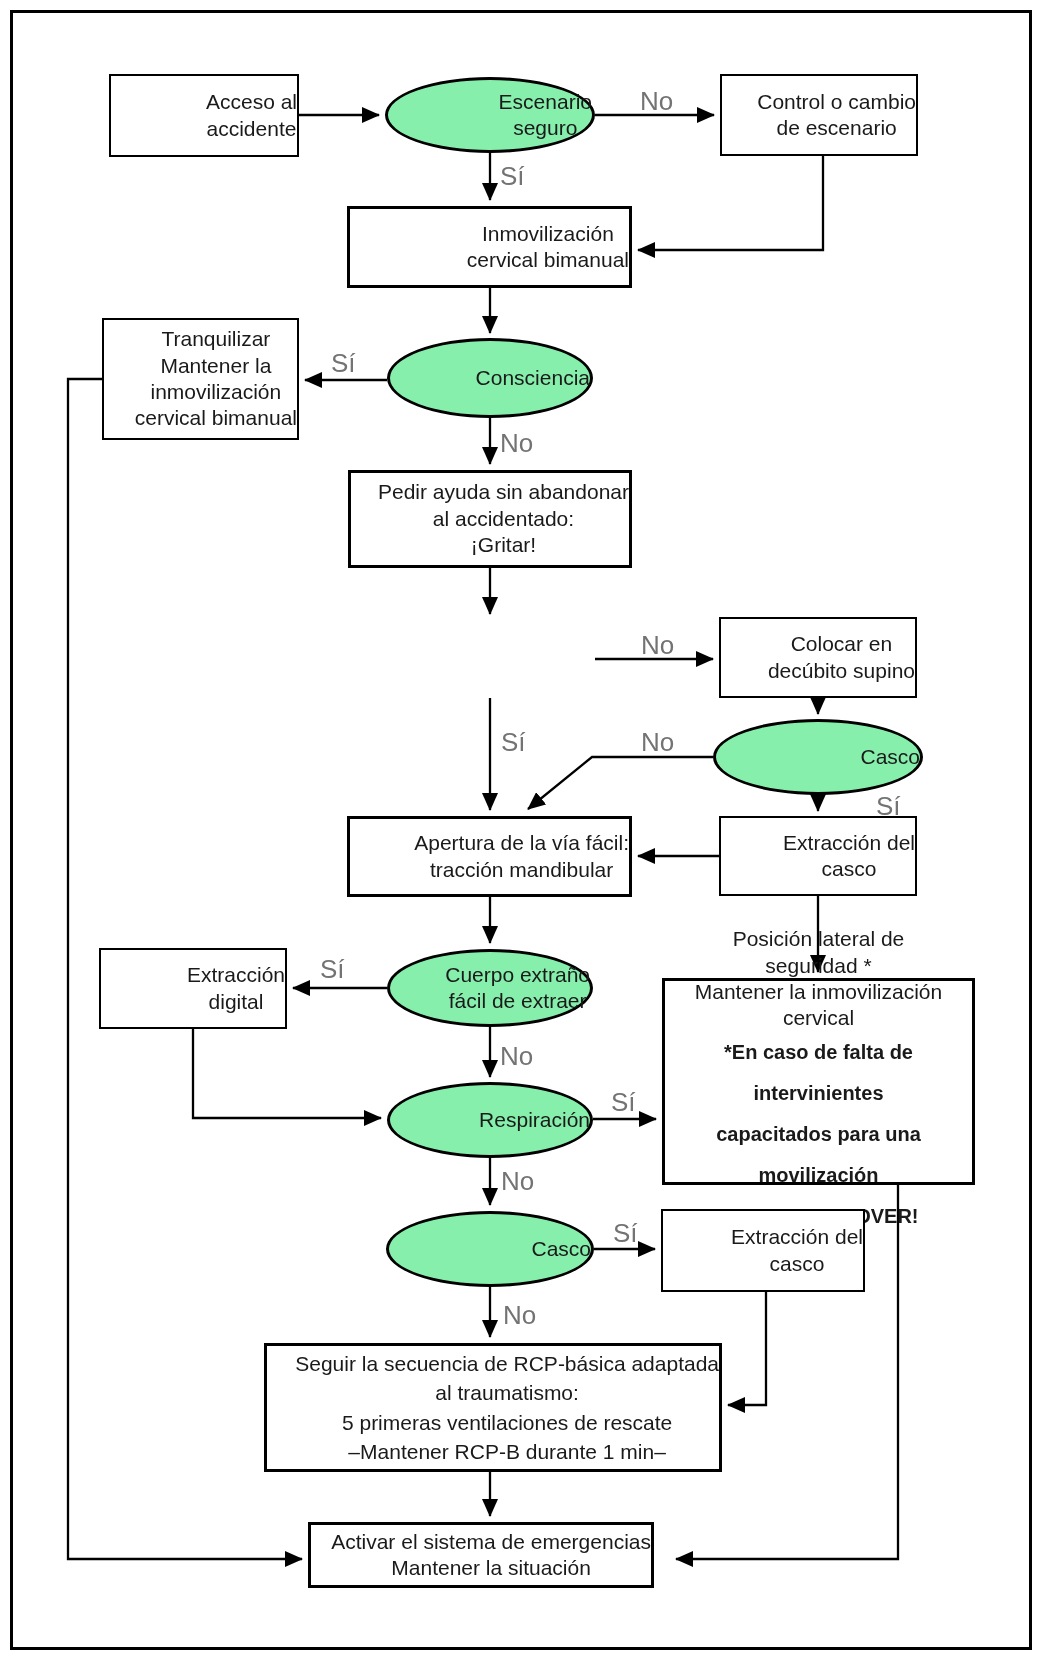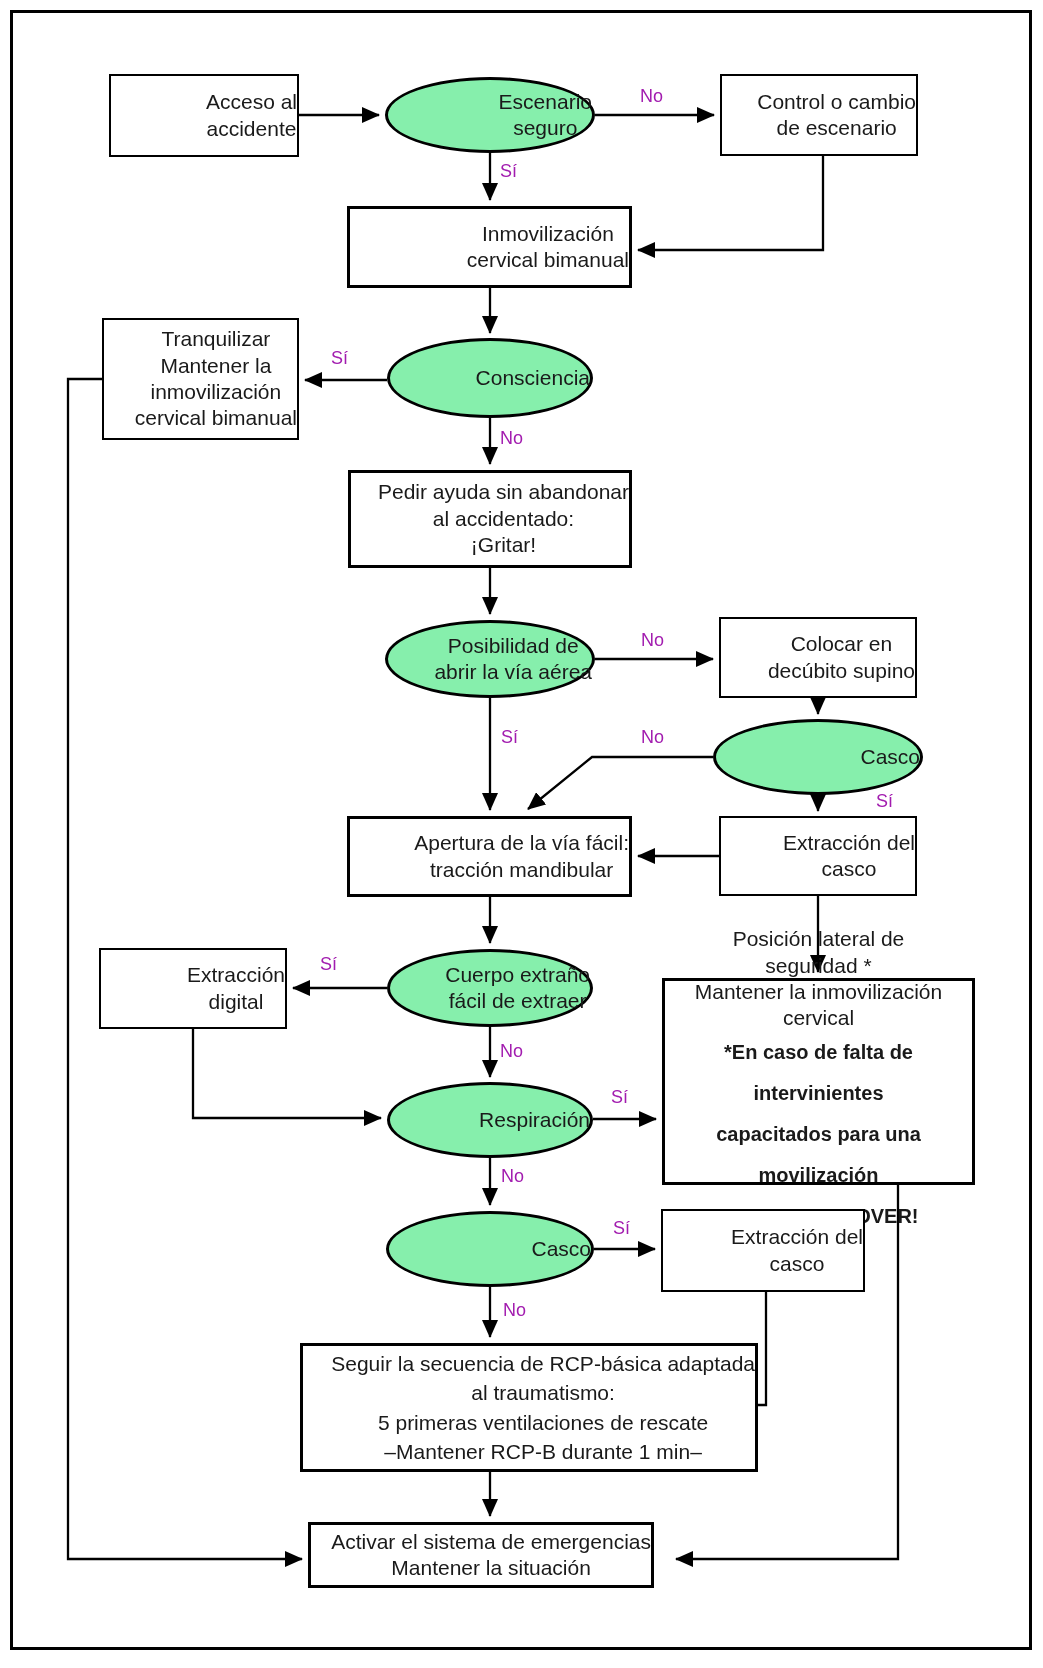--- a/index.html
+++ b/index.html
@@ -5,24 +5,24 @@
   html,body{margin:0;padding:0;background:#ffffff;}
   body{width:1043px;height:1668px;position:relative;font-family:"Liberation Sans",sans-serif;}
   #stage{position:absolute;left:0;top:0;width:1043px;height:1668px;background:#ffffff;overflow:hidden;}
   .frame{position:absolute;left:10px;top:10px;width:1022px;height:1640px;border:3px solid #000;box-sizing:border-box;}
   svg.wires{position:absolute;left:0;top:0;width:1043px;height:1668px;z-index:1;}
   .node{position:absolute;z-index:2;box-sizing:border-box;display:flex;align-items:center;justify-content:flex-end;
         text-align:center;background:#ffffff;color:#1a1a1a;font-size:21px;line-height:1.26;white-space:pre-line;}
   .box{border:2px solid #000;}
   .box.thick{border-width:3px;}
   .ellipse{border:3px solid #000;border-radius:50%;background:#86efac;}
-  .elabel{position:absolute;z-index:3;font-size:18px;color:#a21caf;white-space:nowrap;}
+  .elabel{position:absolute;z-index:3;font-size:26px;color:#737373;white-space:nowrap;}
   .posicion-inner{display:flex;flex-direction:column;align-items:center;justify-content:center;}
   .posicion-note{font-size:20px;line-height:2.05;white-space:pre-line;font-weight:bold;}
-  .rcp{line-height:1.4;margin-left:36px;}
+  .rcp{line-height:1.4;}
 </style>
 </head>
 <body>
 
 <div id="stage">
 
   <div class="frame"></div>
 
   <svg class="wires" viewBox="0 0 1043 1668">
     <defs>
@@ -77,22 +77,20 @@
 
   <div class="node box" style="left:102px;top:318px;width:197px;height:122px;"><span>Tranquilizar
 Mantener la
 inmovilización
 cervical bimanual</span></div>
 
   <div class="node box thick" style="left:348px;top:470px;width:284px;height:98px;"><span>Pedir ayuda sin abandonar
 al accidentado:
 ¡Gritar!</span></div>
 
-  <div class="node ellipse" style="left:385px;top:620px;width:210px;height:78px;"><span>Posibilidad de
-abrir la vía aérea</span></div>
 
   <div class="node box" style="left:719px;top:617px;width:198px;height:81px;"><span>Colocar en
 decúbito supino</span></div>
 
   <div class="node ellipse" style="left:713px;top:719px;width:210px;height:76px;"><span>Casco</span></div>
 
   <div class="node box" style="left:719px;top:816px;width:198px;height:80px;"><span>Extracción del
 casco</span></div>
 
   <div class="node box thick" style="left:347px;top:816px;width:285px;height:81px;"><span>Apertura de la vía fácil:

